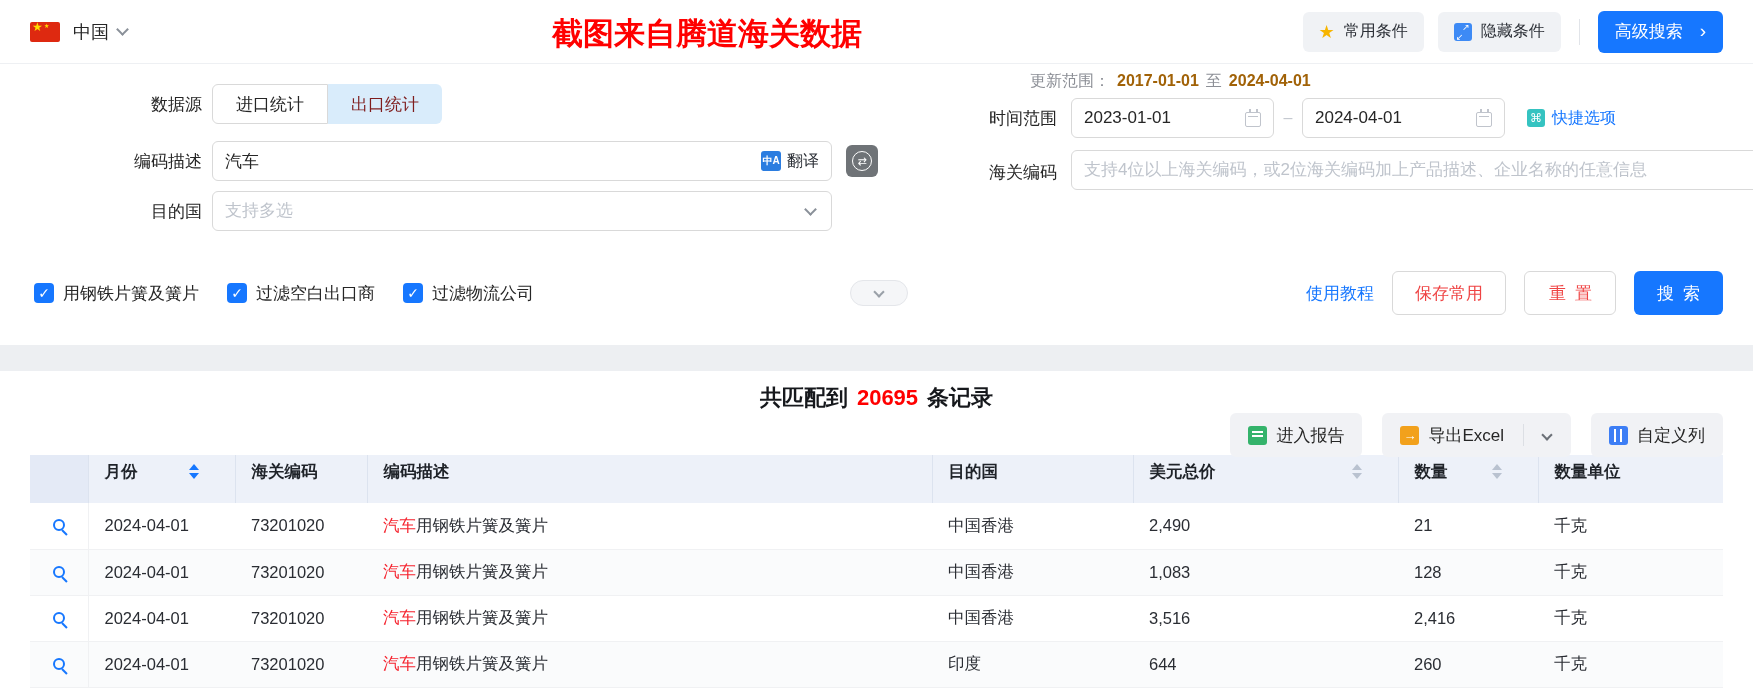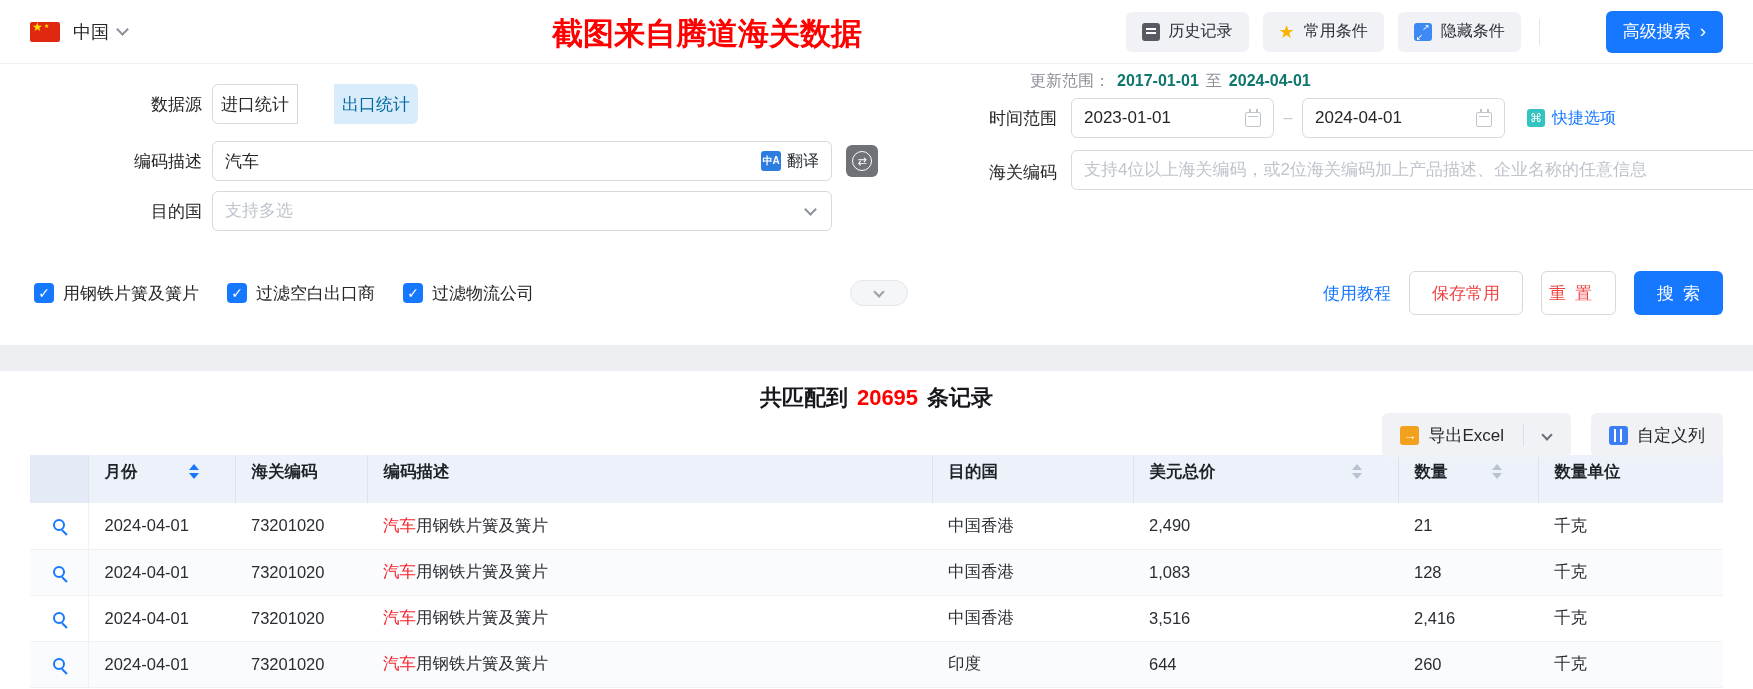--- a/index.html
+++ b/index.html
@@ -25,52 +25,52 @@
   .icon-history { width:18px; height:18px; background:#565b63; border-radius:3px; position:relative; flex:none; }
   .icon-history::before { content:""; position:absolute; left:4px; right:4px; top:5px;
     height:2px; background:#fff; box-shadow:0 4px 0 #fff; }
   .icon-star { color:#f7b500; font-size:18px; line-height:1; }
   .icon-hide { width:18px; height:18px; background:#3d8af5; border-radius:3px;
     position:relative; color:#fff; flex:none; }
   .icon-hide .ne { position:absolute; right:2px; top:-1px; font-size:9px; }
   .icon-hide .sw { position:absolute; left:2px; bottom:-1px; font-size:9px; }
   .tb-divider { width:1px; height:26px; background:#e1e4e9; margin:0 4px; }
   .btn-advanced { height:42px; padding:0 17px; background:#1677ff; border-radius:6px;
-    display:flex; align-items:center; gap:9px; color:#fff; font-size:17px; cursor:pointer;margin-left:48px; }
+    display:flex; align-items:center; gap:17px; color:#fff; font-size:17px; cursor:pointer; }
   .btn-advanced .arrow { font-size:19px; line-height:1; margin-top:-2px; }
 
   
   .form-section { position:relative; height:281px; background:#fff; }
   .form-left { position:absolute; left:0; top:20px; }
   .form-row { display:flex; align-items:center; }
   .f-label { width:212px; padding-right:10px; text-align:right; font-size:17px; color:#262626; flex:none; }
   .tabs { display:flex; }
-  .tab { height:40px; padding:0 8px; display:flex; align-items:center; font-size:17px; cursor:pointer; }
+  .tab { height:40px; padding:0 23px; display:flex; align-items:center; font-size:17px; cursor:pointer; }
   .tab-import { background:#fff; border:1px solid #d9d9d9; border-radius:6px 0 0 6px; color:#262626; }
-  .tab-export { background:#d9ecfb; border-radius:0 6px 6px 0; color:#0369a1;margin-left:36px; }
+  .tab-export { background:#d9ecfb; border-radius:0 6px 6px 0; color:#7f1d1d; }
   .input-box { width:620px; height:40px; border:1px solid #d9d9d9; border-radius:6px;
     background:#fff; display:flex; align-items:center; padding:0 12px; }
   .input-box input { flex:1; border:none; outline:none; font-size:17px; color:#262626;
     background:transparent; font-family:inherit; min-width:0; }
   .input-box input::placeholder { color:#bfc4cc; }
   .translate-wrap { display:flex; align-items:center; gap:6px; cursor:pointer; flex:none; }
   .icon-translate { width:20px; height:20px; background:#2b7de0; border-radius:3px;
     color:#fff; font-size:10px; font-weight:bold; display:flex; align-items:center; justify-content:center; }
   .translate-label { font-size:16px; color:#2b2f36; }
   .swap-btn { width:32px; height:32px; background:#6f7377; border-radius:6px; margin-left:14px;
     display:flex; align-items:center; justify-content:center; cursor:pointer; flex:none; }
   .swap-circle { width:20px; height:20px; border:1.5px solid #fff; border-radius:50%;
     color:#fff; font-size:11px; display:flex; align-items:center; justify-content:center; }
   .select-chev { margin-right:4px; }
 
   .form-right { position:absolute; left:955px; top:0; }
   .fr-label { width:116px; padding-right:14px; text-align:right; font-size:17px; color:#262626; flex:none; }
   .update-line { margin:6px 0 6px 75px; height:22px; display:flex; align-items:center;
     gap:7px; font-size:16px; color:#8c8f96; }
-  .update-val { color:#0f766e; font-weight:bold; }
+  .update-val { color:#a16207; font-weight:bold; }
   .date-box { width:203px; height:40px; border:1px solid #d9d9d9; border-radius:6px;
     display:flex; align-items:center; padding:0 12px; font-size:17px; color:#262626; cursor:pointer; }
   .date-box .val { flex:1; }
   .cal-icon { position:relative; width:16px; height:15px; border:1.5px solid #c0c4cc;
     border-radius:2px; margin-top:2px; flex:none; }
   .cal-icon::before { content:""; position:absolute; left:2px; right:2px; top:3px; border-top:1.5px solid #c0c4cc; }
   .cal-icon::after { content:""; position:absolute; top:-4px; left:3px; width:2px; height:3px;
     background:#c0c4cc; box-shadow:7px 0 0 #c0c4cc; }
   .range-dash { width:28px; text-align:center; color:#c4c8cf; font-size:16px; }
   .quick-link { display:flex; align-items:center; gap:7px; margin-left:22px; cursor:pointer; }
@@ -88,21 +88,21 @@
     margin-right:9px; flex:none; }
   .cb-label { font-size:17px; color:#262626; }
   .collapse-pill { position:absolute; left:820px; top:10px; width:58px; height:26px;
     background:#f5f6f8; border:1px solid #e4e6ea; border-radius:14px;
     display:flex; align-items:center; justify-content:center; cursor:pointer; }
   .collapse-pill .chev { width:8px; height:8px; border-color:#9aa0a8; margin-top:-3px; }
   .filter-actions { margin-left:auto; display:flex; align-items:center; gap:18px; }
   .link-tutorial { color:#1677ff; font-size:17px; cursor:pointer; }
   .btn-plain { height:44px; padding:0 22px; background:#fff; border:1px solid #d9d9d9;
     border-radius:6px; font-size:17px; color:#ef4444; display:flex; align-items:center; cursor:pointer; }
-  .btn-reset { letter-spacing:9px; padding:0 14px 0 7px; }
+  .btn-reset { letter-spacing:9px; padding:0 14px 0 24px; }
   .btn-search { height:44px; padding:0 14px 0 23px; background:#1677ff; border:none;
     border-radius:6px; color:#fff; font-size:17px; letter-spacing:9px;
     display:flex; align-items:center; cursor:pointer; }
 
   .section-gap { height:26px; background:#edeff2; }
 
   
   .results { background:#fff; padding:12px 30px 0 30px; }
   .results-head { display:flex; align-items:center; height:44px;flex-direction:column; }
   .res-title { display:flex; align-items:baseline; gap:9px; font-size:22px; font-weight:bold; color:#16181c; }
@@ -152,24 +152,20 @@
     <span class="flag-star-big">★</span>
     <span class="flag-star-small">★</span>
   </div>
   <span class="country-label">中国</span>
   <span class="chev"></span>
 
   <div class="watermark">截图来自腾道海关数据</div>
 
   <div class="topbar-right">
     <div class="tb-btn">
-      <span class="icon-history"></span>
-      <span>历史记录</span>
-    </div>
-    <div class="tb-btn">
       <span class="icon-star">★</span>
       <span>常用条件</span>
     </div>
     <div class="tb-btn">
       <span class="icon-hide">
         <span class="ne">↗</span>
         <span class="sw">↙</span>
       </span>
       <span>隐藏条件</span>
     </div>
@@ -278,20 +274,24 @@
 <div class="section-gap"></div>
 
 <div class="results">
   <div class="results-head">
     <div class="res-title">
       <span>共匹配到</span>
       <span class="res-count">20695</span>
       <span>条记录</span>
     </div>
     <div class="res-toolbar">
+      <div class="res-btn">
+        <span class="icon-report"></span>
+        <span>进入报告</span>
+      </div>
       <div class="res-btn">
         <span class="icon-excel">→</span>
         <span>导出Excel</span>
         <span class="export-divider"></span>
         <span class="chev export-chev"></span>
       </div>
       <div class="res-btn">
         <span class="icon-columns"></span>
         <span>自定义列</span>
       </div>

